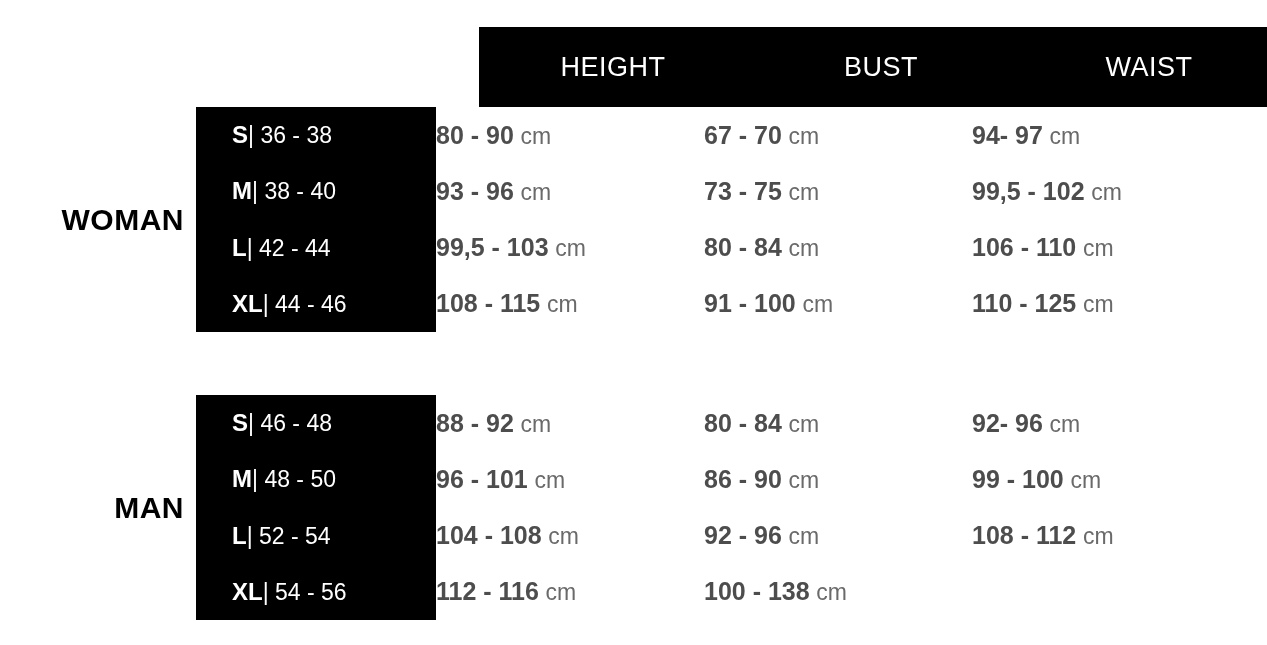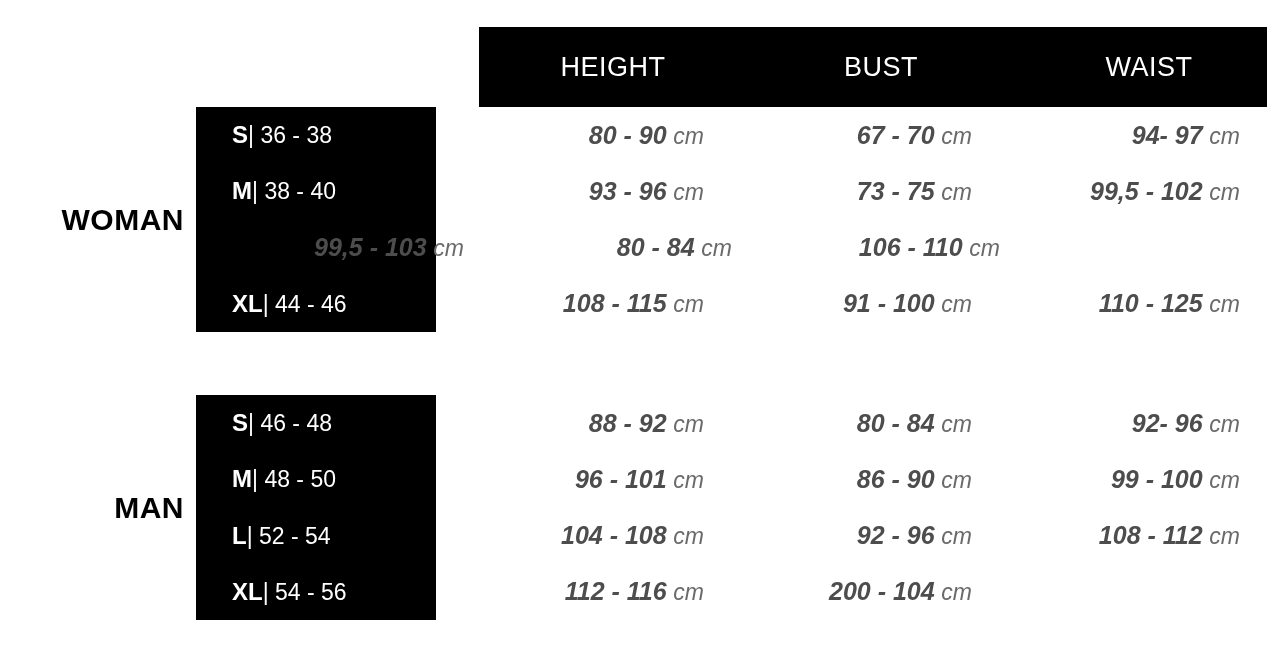--- a/index.html
+++ b/index.html
@@ -101,25 +101,24 @@
     font-weight: bold;
     font-size: 24px;
   }
   .cell-size .sep {
     font-weight: 400;
     color: #ffffff;
   }
 
   .cell-meas {
     width: 268px;
-    text-align: right;
+    text-align: left;
     color: #585858;
     font-size: 24px;
     white-space: nowrap;
-    font-style: italic;
   }
   .cell-meas .val {
     font-weight: bold;
     font-size: 25px;
     color: #4d4d4d;
   }
   .cell-meas .unit {
     font-weight: 400;
     font-size: 23px;
     color: #6a6a6a;
@@ -165,20 +164,23 @@
         </div>
         <div class="cell-meas">
           <span class="val">73 - 75</span> <span class="unit">cm</span>
         </div>
         <div class="cell-meas">
           <span class="val">99,5 - 102</span> <span class="unit">cm</span>
         </div>
       </div>
 
       <div class="row">
+        <div class="cell-size">
+          <span class="sz">L</span><span class="sep">|</span> <span class="rng">42 - 44</span>
+        </div>
         <div class="cell-meas">
           <span class="val">99,5 - 103</span> <span class="unit">cm</span>
         </div>
         <div class="cell-meas">
           <span class="val">80 - 84</span> <span class="unit">cm</span>
         </div>
         <div class="cell-meas">
           <span class="val">106 - 110</span> <span class="unit">cm</span>
         </div>
       </div>
@@ -252,20 +254,20 @@
       </div>
 
       <div class="row">
         <div class="cell-size">
           <span class="sz">XL</span><span class="sep">|</span> <span class="rng">54 - 56</span>
         </div>
         <div class="cell-meas">
           <span class="val">112 - 116</span> <span class="unit">cm</span>
         </div>
         <div class="cell-meas">
-          <span class="val">200 - 104</span> <span class="unit">cm</span>
+          <span class="val">100 - 138</span> <span class="unit">cm</span>
         </div>
       </div>
 
     </div>
   </div>
 
 </div>
 
 </body></html>

